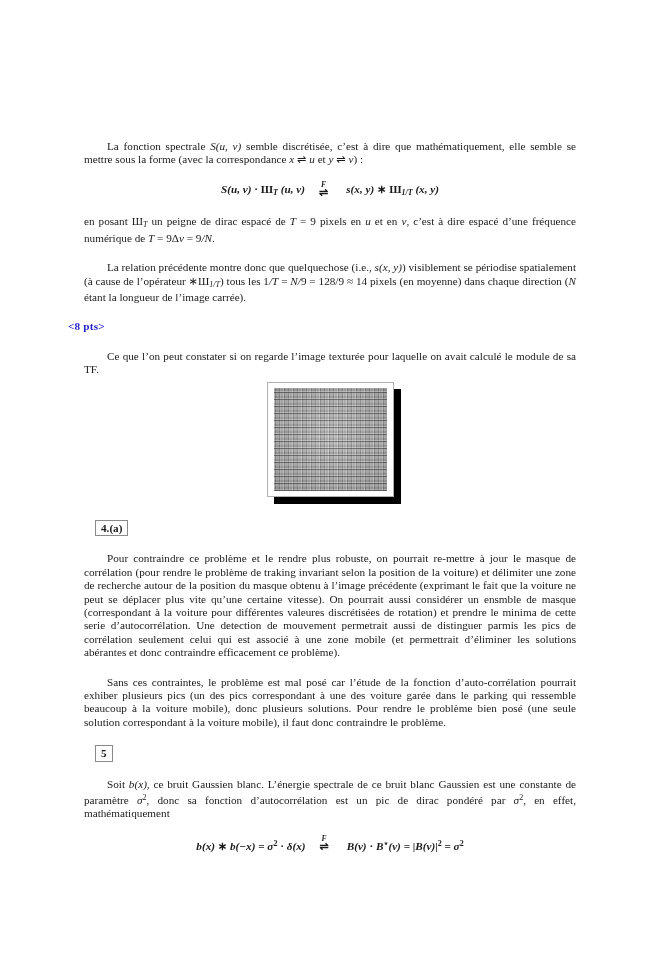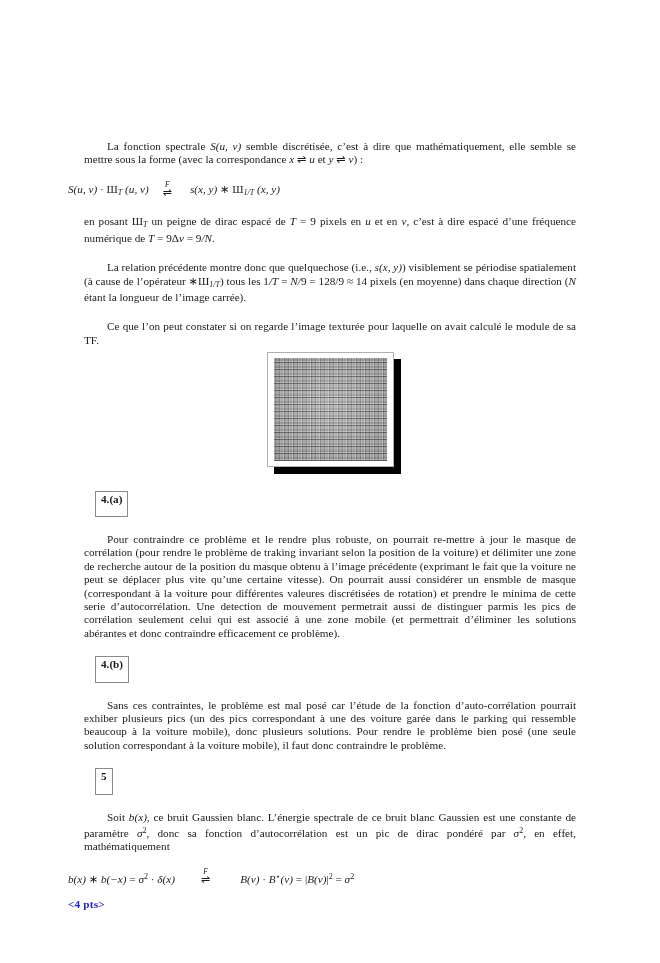--- a/index.html
+++ b/index.html
@@ -9,37 +9,37 @@
     -webkit-font-smoothing:antialiased;
   }
   .content{
     position:absolute;left:68px;top:124px;width:524px;
     font-size:11.2px;line-height:13.4px;
   }
   p.para{margin:16px;text-align:justify;}
   .indent{text-indent:23px;}
   .pgap{margin-top:6px;}
   .formula{
-    display:flex;justify-content:flex-start;align-items:center;
-    margin:11px 0 10px;font-size:11.2px;white-space:nowrap;
+    display:flex;justify-content:center;align-items:center;
+    margin:11px 0 10px;font-size:11.2px;white-space:nowrap;font-weight:bold;
   }
   .rel{
     display:inline-flex;flex-direction:column;align-items:center;
     line-height:1;margin:0 18px 0 14px;transform:translateY(-2px);
   }
   .rel-top{font-size:7.5px;font-style:italic;margin-bottom:0;}
   .rel-arr{font-size:11px;line-height:9px;}
   .s-i{font-style:italic;}
   .s-subi{font-size:8px;vertical-align:-2px;font-style:italic;}
   .s-sup{font-size:8px;vertical-align:4px;}
   .marker{font-weight:bold;color:#2222cc;margin:1px 0 5px;letter-spacing:0.2px;}
   .hrow{margin:0 0 7px 0;}
   .heading-box{
     display:inline-block;border:1px solid #8a8a8a;background:#fff;
-    padding:1px 5px 10px;font-weight:bold;margin-left:27px;font-size:11.2px;
+    padding:1px 5px 0;font-weight:bold;margin-left:27px;font-size:11.2px;
   }
   .figure-wrap{text-align:center;margin:-11px 0 20px;}
   .figure-frame{
     display:inline-block;width:127px;height:115px;box-sizing:border-box;
     background:#fff;border:1px solid #b0b0b0;padding:5px 6px;
     box-shadow:7px 7px 0 #000000;
   }
   .texture{
     width:100%;height:100%;
     background-color:#a8a8a8;
@@ -72,53 +72,50 @@
       <span class="rel-top">F</span>
       <span class="rel-arr">⇌</span>
     </span>
     <span><span class="s-i">s(x, y)</span><span> ∗ Ш</span><span class="s-subi">1/T</span><span> </span><span class="s-i">(x, y)</span></span>
   </div>
 
   <p class="para"><span>en posant Ш</span><span class="s-subi">T</span><span> un peigne de dirac espacé de </span><span class="s-i">T</span><span> = 9 pixels en </span><span class="s-i">u</span><span> et en </span><span class="s-i">ν</span><span>, c’est à dire espacé d’une fréquence numérique de </span><span class="s-i">T</span><span> = 9Δ</span><span class="s-i">ν</span><span> = 9</span><span class="s-i">/N</span><span>.</span></p>
 
   <p class="para indent pgap"><span>La relation précédente montre donc que quelquechose (i.e., </span><span class="s-i">s(x, y)</span><span>) visiblement se périodise spatialement (à cause de l’opérateur ∗Ш</span><span class="s-subi">1/T</span><span>) tous les 1</span><span class="s-i">/T</span><span> = </span><span class="s-i">N/</span><span>9 = 128/9 ≈ 14 pixels (en moyenne) dans chaque direction (</span><span class="s-i">N</span><span> étant la longueur de l’image carrée).</span></p>
 
+  <div class="marker">&lt;8 pts&gt;</div>
 
   <p class="para indent"><span>Ce que l’on peut constater si on regarde l’image texturée pour laquelle on avait calculé le module de sa TF.</span></p>
 
   <div class="figure-wrap">
     <div class="figure-frame">
       <div class="texture"></div>
     </div>
   </div>
 
   <div class="hrow">
     <span class="heading-box">4.(a)</span>
   </div>
 
   <p class="para indent"><span>Pour contraindre ce problème et le rendre plus robuste, on pourrait re-mettre à jour le masque de corrélation (pour rendre le problème de traking invariant selon la position de la voiture) et délimiter une zone de recherche autour de la position du masque obtenu à l’image précédente (exprimant le fait que la voiture ne peut se déplacer plus vite qu’une certaine vitesse). On pourrait aussi considérer un ensmble de masque (correspondant à la voiture pour différentes valeures discrétisées de rotation) et prendre le minima de cette serie d’autocorrélation. Une detection de mouvement permetrait aussi de distinguer parmis les pics de corrélation seulement celui qui est associé à une zone mobile (et permettrait d’éliminer les solutions abérantes et donc contraindre efficacement ce problème).</span></p>
 
 
-  <div class="hrow">
-    <span class="heading-box">4.(b)</span>
-  </div>
 
   <p class="para indent"><span>Sans ces contraintes, le problème est mal posé car l’étude de la fonction d’auto-corrélation pourrait exhiber plusieurs pics (un des pics correspondant à une des voiture garée dans le parking qui ressemble beaucoup à la voiture mobile), donc plusieurs solutions. Pour rendre le problème bien posé (une seule solution correspondant à la voiture mobile), il faut donc contraindre le problème.</span></p>
 
 
   <div class="hrow">
     <span class="heading-box">5</span>
   </div>
 
   <p class="para indent"><span>Soit </span><span class="s-i">b(x)</span><span>, ce bruit Gaussien blanc. L’énergie spectrale de ce bruit blanc Gaussien est une constante de paramètre </span><span class="s-i">σ</span><span class="s-sup">2</span><span>, donc sa fonction d’autocorrélation est un pic de dirac pondéré par </span><span class="s-i">σ</span><span class="s-sup">2</span><span>, en effet, mathématiquement</span></p>
 
-  <div class="formula" style="margin:13px 0 12px;gap:12px;">
+  <div class="formula" style="margin:13px 0 12px;">
     <span><span class="s-i">b(x)</span><span> ∗ </span><span class="s-i">b(−x)</span><span> = </span><span class="s-i">σ</span><span class="s-sup">2</span><span> · </span><span class="s-i">δ(x)</span></span>
     <span class="rel">
       <span class="rel-top">F</span>
       <span class="rel-arr">⇌</span>
     </span>
     <span><span class="s-i">B(ν)</span><span> · </span><span class="s-i">B</span><span class="s-sup">⋆</span><span class="s-i">(ν)</span><span> = |</span><span class="s-i">B(ν)</span><span>|</span><span class="s-sup">2</span><span> = </span><span class="s-i">σ</span><span class="s-sup">2</span></span>
   </div>
 
-  <div class="marker">&lt;4 pts&gt;</div>
 
 </div>
 
 </body></html>

